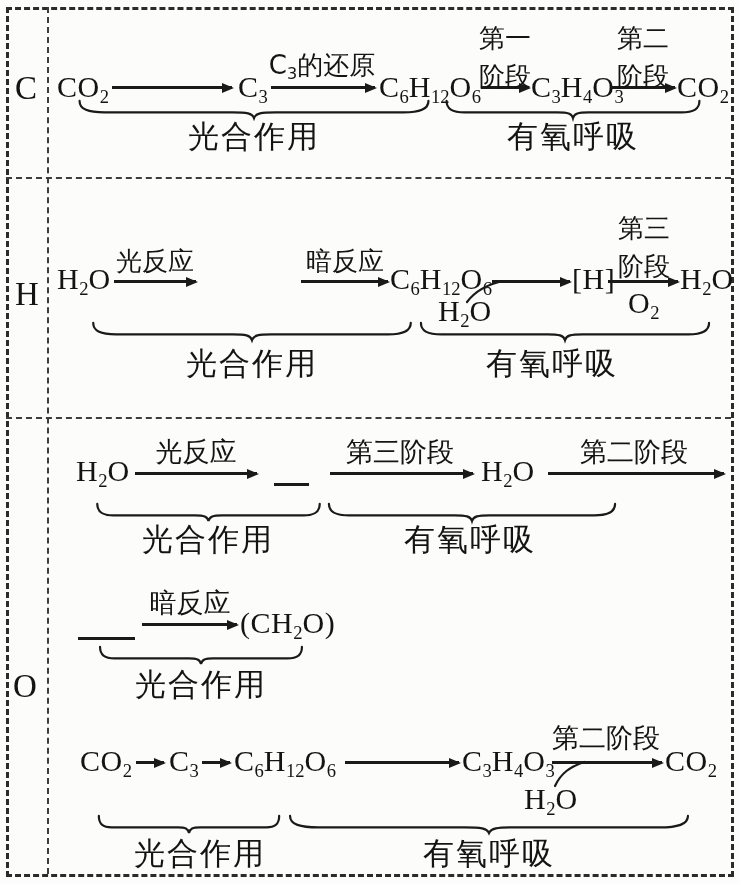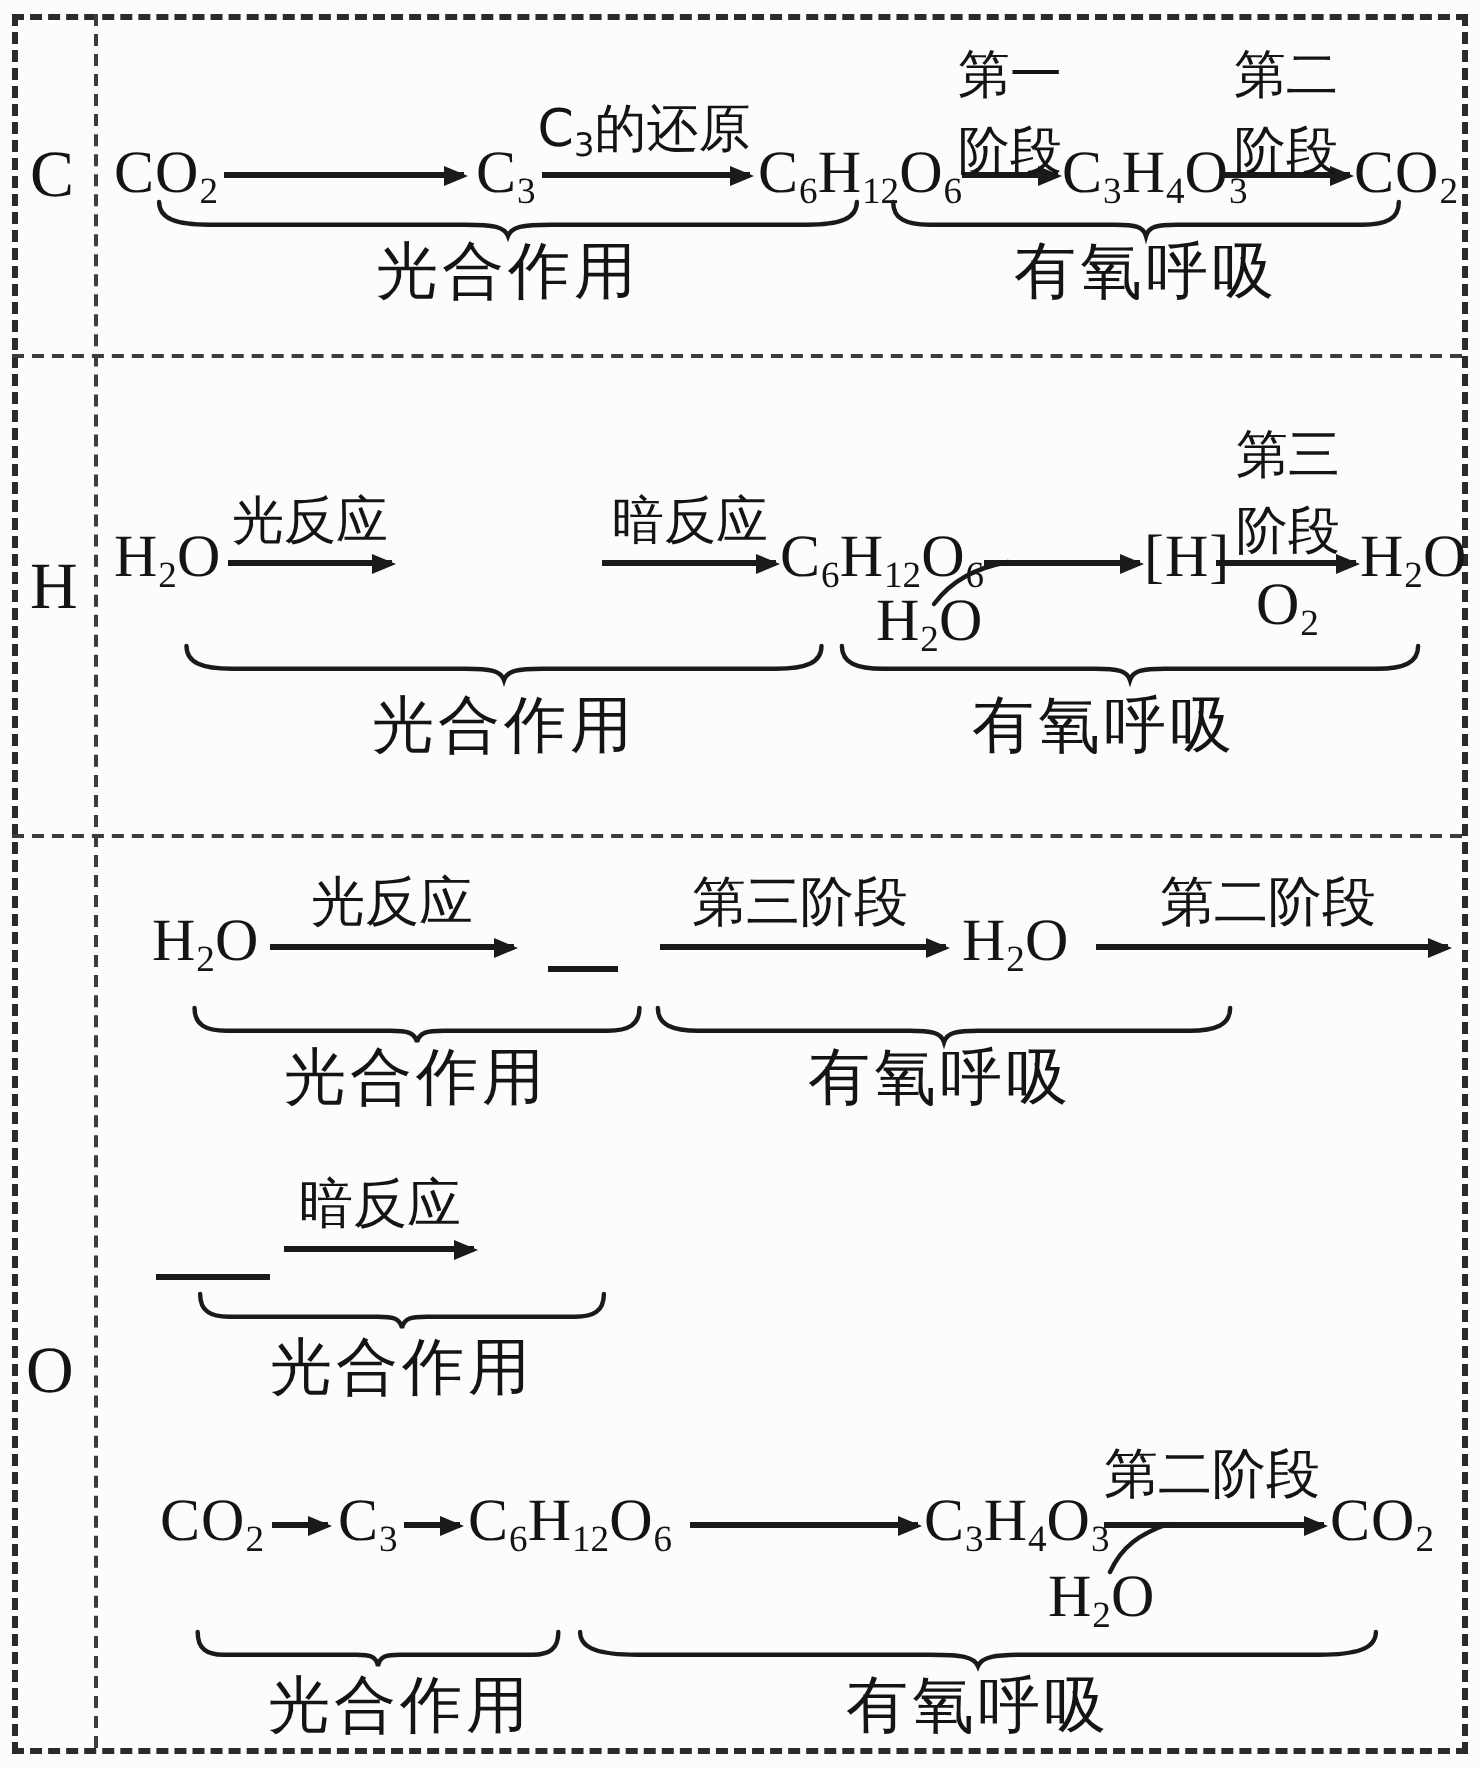--- a/index.html
+++ b/index.html
@@ -127,20 +127,21 @@
     <path d="M2,1 C2,10 7,13 16,13 L88,13 C96,13 99,14 100,19 C101,14 104,13 112,13 L184,13 C193,13 198,10 198,1"></path>
   </svg>
   <div class="bl" style="left:208px;top:524px;">光合作用</div>
   <div class="bl" style="left:470px;top:524px;">有氧呼吸</div>
 
   <div class="blankline" style="left:78px;top:637px;width:57px;">
       <span class="vh">___</span>
     </div>
   <div class="arrow" style="left:142px;top:623px;width:95px;"></div>
   <div class="zh" style="left:190px;top:589px;font-size:27px;">暗反应</div>
+  <span class="sp" style="left:240px;top:608px;">(CH<sub>2</sub>O)</span>
   <svg class="brace" style="left:98px;top:646px;width:206px;height:19px;" viewBox="0 0 200 20" preserveAspectRatio="none">
     <path d="M2,1 C2,10 7,13 16,13 L88,13 C96,13 99,14 100,19 C101,14 104,13 112,13 L184,13 C193,13 198,10 198,1"></path>
   </svg>
   <div class="bl" style="left:201px;top:669px;">光合作用</div>
 
   <span class="sp" style="left:80px;top:746px;">CO<sub>2</sub></span>
   <div class="arrow" style="left:136px;top:761px;width:28px;"></div>
   <span class="sp" style="left:169px;top:746px;">C<sub>3</sub></span>
   <div class="arrow" style="left:202px;top:761px;width:28px;"></div>
   <span class="sp" style="left:234px;top:746px;">C<sub>6</sub>H<sub>12</sub>O<sub>6</sub></span>

